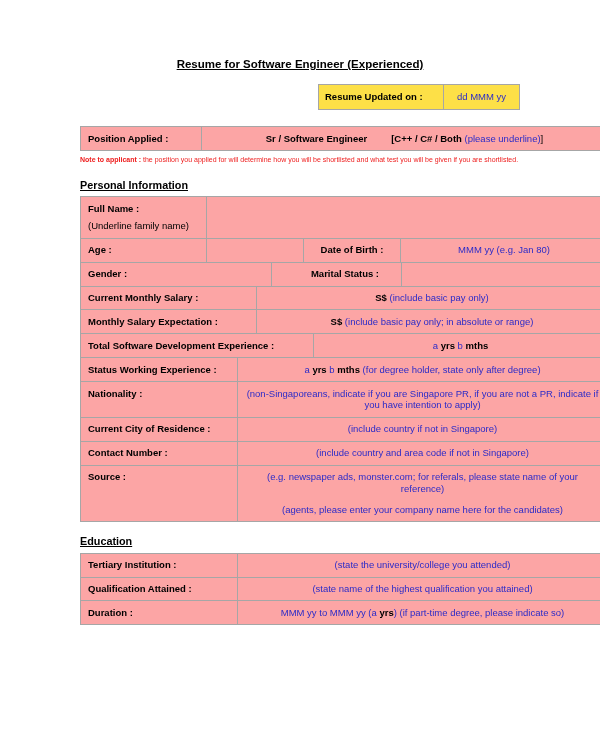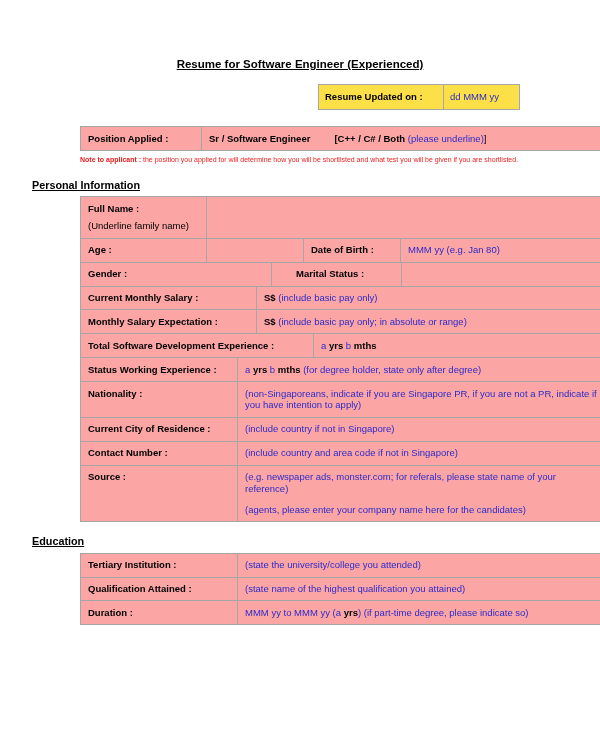--- a/index.html
+++ b/index.html
@@ -24,36 +24,36 @@
     border:1px solid var(--border-gray);background:#fde047;
   }
   .updated-box .cell{padding:6px 6px;}
   .tbl{
     margin-left:80px;width:528px;border:1px solid var(--border-gray);background:#fca5a5;
   }
   .postbl{margin-top:16px;}
   .row{display:flex;border-bottom:1px solid var(--border-gray);}
   .row:last-child{border-bottom:none;}
   .cell{padding:5.5px 7px;flex-shrink:0;}
-  .cell + .cell{border-left:1px solid var(--border-gray);}
+  .cell + .cell{border-left:1px solid var(--border-gray);text-align:center;}
   .label{font-weight:bold;white-space:nowrap;}
   .b{font-weight:bold;}
   .blue{color:var(--hint-blue);}
   .flex1{flex:1;min-width:0;}
   .nowrap{white-space:nowrap;}
   .gap{margin-left:24px;font-weight:bold;}
   .w97{width:97px;}.w120{width:120px;}.w124{width:124px;}.w125{width:125px;}
   .w130{width:130px;padding-left:24px;}.w156{width:156px;}.w175{width:175px;}.w190{width:190px;}
   .w232{width:232px;}
   .note{
     margin:4px 0 0 80px;width:442px;color:var(--note-red);
     font-size:7px;line-height:1.5;
   }
   .section-heading{
-    margin:13px 0 4px 32px;font-weight:bold;font-size:10.8px;
+    margin:13px 0 4px 80px;font-weight:bold;font-size:10.8px;
     text-decoration:underline;
   }
   .sublabel{margin-top:6px;font-weight:normal;white-space:nowrap;}
   .para + .para{margin-top:9px;}
 </style>
 </head>
 <body>
 
 <div class="page">
 

